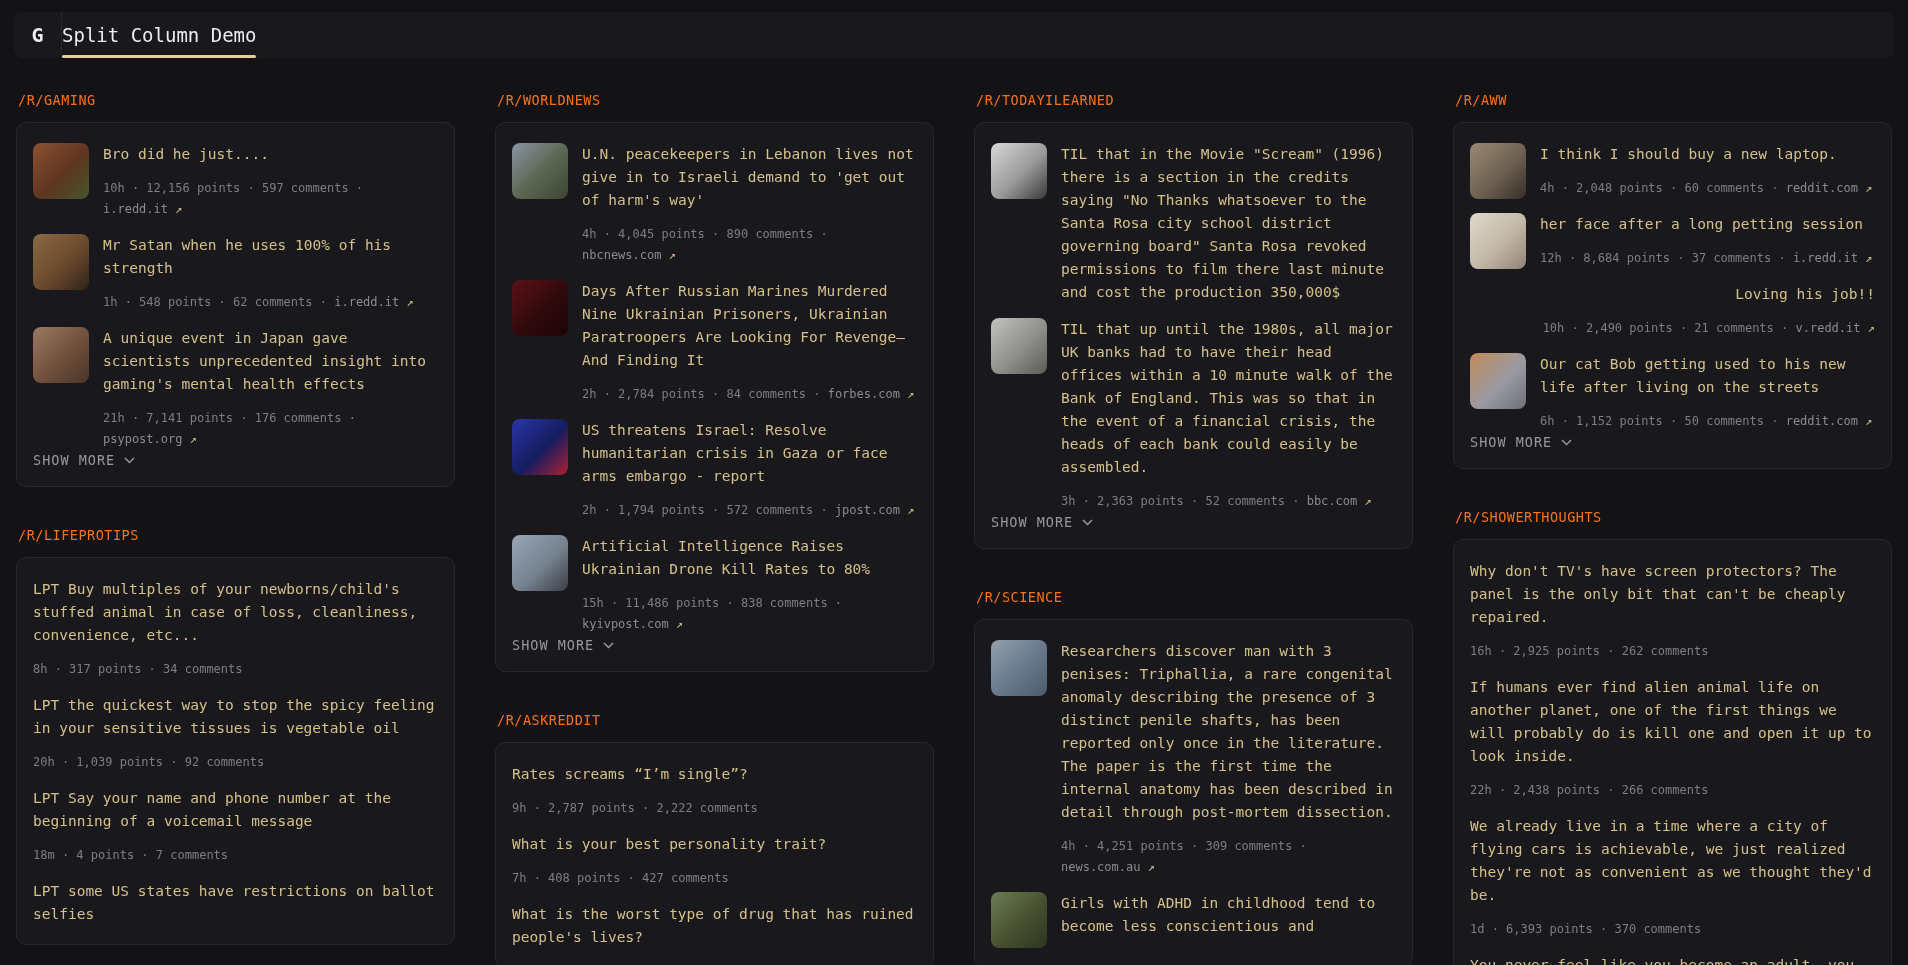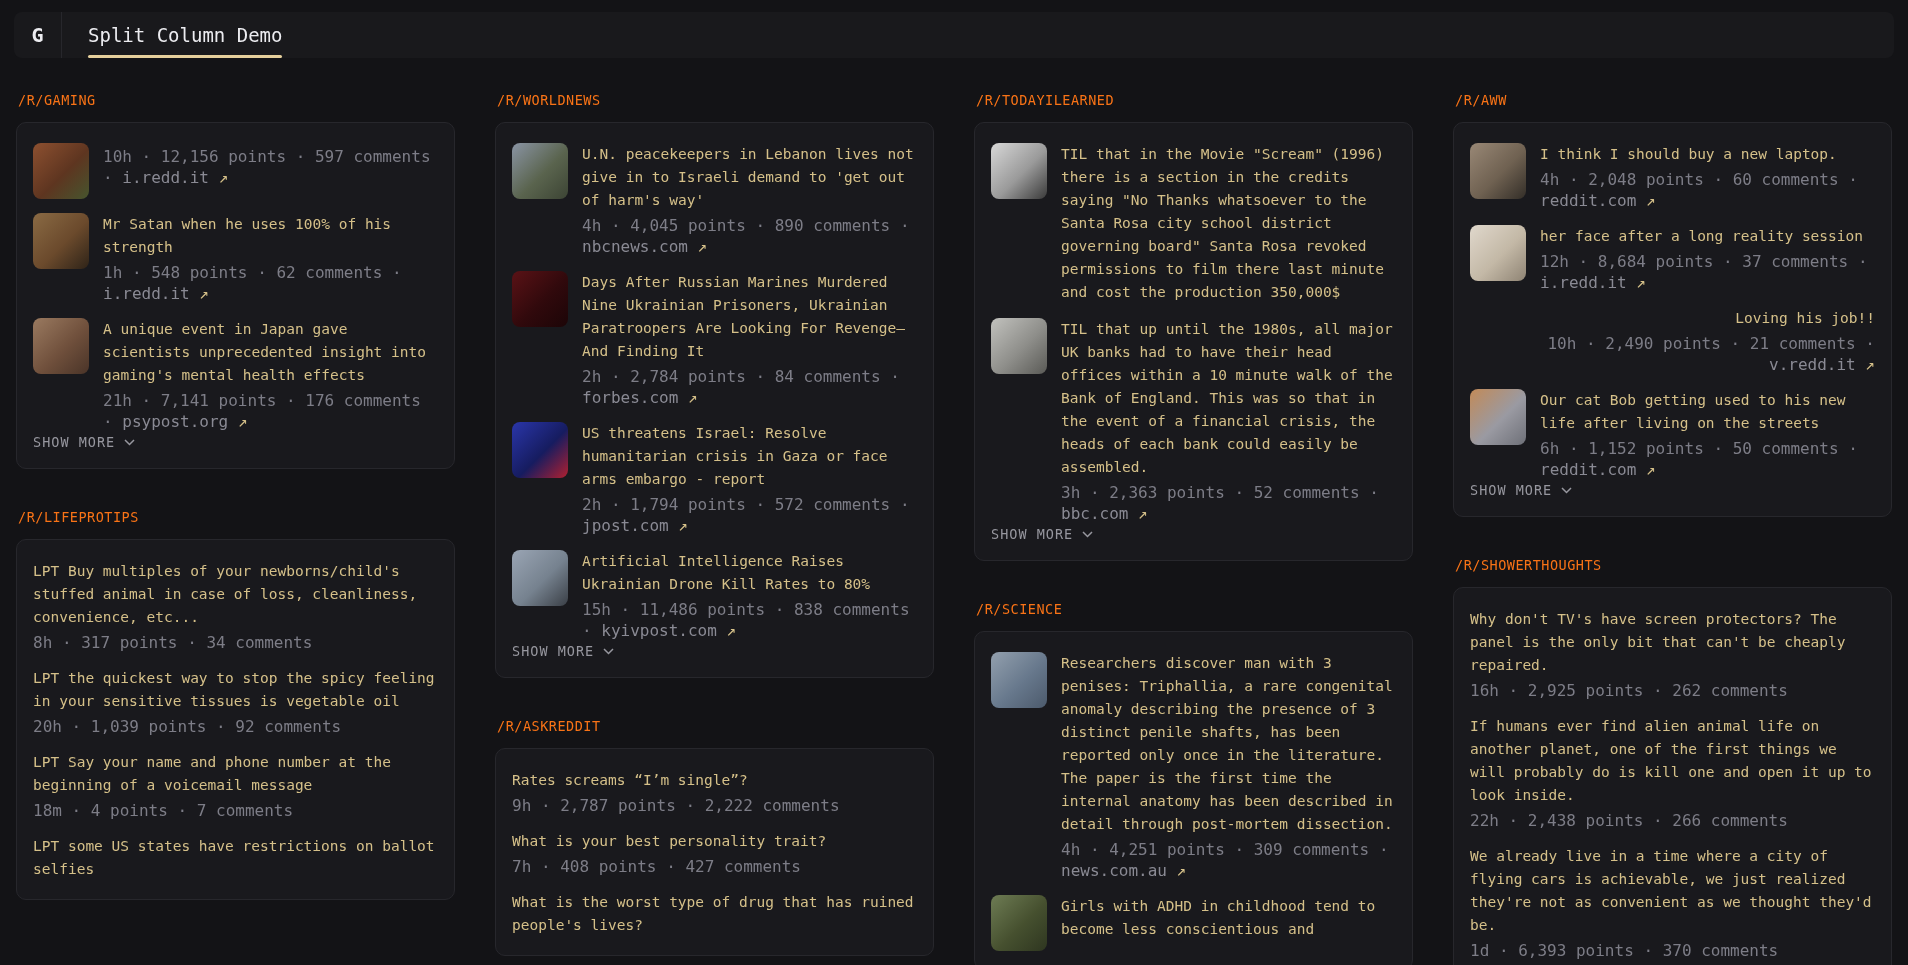--- a/index.html
+++ b/index.html
@@ -1,38 +1,38 @@
 <!DOCTYPE html>
 <html><head>
 <meta charset="utf-8">
 <style>
   * { margin:0; padding:0; box-sizing:border-box; }
   html,body { width:1908px; height:965px; overflow:hidden; background:#131316; }
   body { font-family:"DejaVu Sans Mono","Liberation Mono",monospace; }
 
   .topbar { margin:12px 14px 0 14px; height:46px; background:#19191c; border-radius:8px; display:flex; }
   .logo-box { width:48px; display:grid; place-items:center; border-right:1px solid #27272c; color:#ececf0; font-size:20px; font-weight:700; cursor:pointer; }
-  .tabs { display:flex; margin-left:26px; }
+  .tabs { display:flex; }
   .tab { display:flex; align-items:center; position:relative; cursor:pointer; }
   .tab.active::after { content:""; position:absolute; left:0; right:0; bottom:0; height:3px; background:#e5cf9c; border-radius:2px; }
   .tab-label { color:#ececf0; font-size:19px; }
 
   .grid { display:grid; grid-template-columns:repeat(4,1fr); gap:40px; padding:34px 16px 0; align-items:start; }
 
   .sec + .sec { margin-top:40px; }
   .sec-label { font-size:13.5px; color:#f97316; margin:0 0 14px 2px; letter-spacing:.5px; cursor:pointer; }
   .card { background:#19191d; border:1px solid #27272c; border-radius:10px; padding:20px 16px 18px; }
 
   .post { display:flex; gap:14px; cursor:pointer; }
   .post + .post { margin-top:14px; }
   .post.indent { padding-left:70px;text-align:right; }
   .thumb { width:56px; height:56px; border-radius:8px; flex:none; }
   .pbody { min-width:0; flex:1; }
   .title { font-size:14.5px; line-height:23px; color:#d5c089; }
-  .meta { font-size:16px; line-height:21px; color:#7d7d87; margin-top:3px; }
+  .meta { font-size:12px; line-height:21px; color:#7d7d87; margin-top:12px; }
   .lnk { color:#8a8a94; text-decoration:none; white-space:nowrap; cursor:pointer; }
   .arrow { color:#d5c089; }
 
   .show-more { display:flex; align-items:center; gap:9px; margin-top:2px; background:none; border:none; color:#97979f; font:inherit; font-size:13.5px; letter-spacing:1px; cursor:pointer; }
   .show-more svg { stroke:#97979f; fill:none; }
 </style>
 </head>
 <body>
 
 <header class="topbar">
@@ -47,20 +47,21 @@
 </header>
 
 <main class="grid" id="grid">
     <div class="col">
       <section class="sec">
         <div class="sec-label">/R/GAMING</div>
         <div class="card">
           <article class="post">
             <div class="thumb" style="background: linear-gradient(135deg, rgb(141, 80, 48) 0%, rgb(94, 53, 32) 55%, rgb(70, 85, 46) 100%);"></div>
             <div class="pbody">
+              <div class="title">Bro did he just....</div>
               <div class="meta"><span class="m">10h · 12,156 points · 597 comments ·</span> <a class="lnk"><span>i.redd.it</span> <span class="arrow">↗</span></a></div>
             </div>
           </article>
           <article class="post">
             <div class="thumb" style="background: linear-gradient(135deg, rgb(138, 106, 68) 0%, rgb(107, 74, 44) 55%, rgb(46, 35, 24) 100%);"></div>
             <div class="pbody">
               <div class="title">Mr Satan when he uses 100% of his strength</div>
               <div class="meta"><span class="m">1h · 548 points · 62 comments ·</span> <a class="lnk"><span>i.redd.it</span> <span class="arrow">↗</span></a></div>
             </div>
           </article>
@@ -222,21 +223,21 @@
           <article class="post">
             <div class="thumb" style="background: linear-gradient(135deg, rgb(153, 136, 118) 0%, rgb(111, 97, 81) 55%, rgb(51, 46, 40) 100%);"></div>
             <div class="pbody">
               <div class="title">I think I should buy a new laptop.</div>
               <div class="meta"><span class="m">4h · 2,048 points · 60 comments ·</span> <a class="lnk"><span>reddit.com</span> <span class="arrow">↗</span></a></div>
             </div>
           </article>
           <article class="post">
             <div class="thumb" style="background: linear-gradient(135deg, rgb(224, 216, 204) 0%, rgb(195, 184, 166) 55%, rgb(143, 132, 116) 100%);"></div>
             <div class="pbody">
-              <div class="title">her face after a long reality session</div>
+              <div class="title">her face after a long petting session</div>
               <div class="meta"><span class="m">12h · 8,684 points · 37 comments ·</span> <a class="lnk"><span>i.redd.it</span> <span class="arrow">↗</span></a></div>
             </div>
           </article>
           <article class="post indent">
             <div class="pbody">
               <div class="title">Loving his job!!</div>
               <div class="meta"><span class="m">10h · 2,490 points · 21 comments ·</span> <a class="lnk"><span>v.redd.it</span> <span class="arrow">↗</span></a></div>
             </div>
           </article>
           <article class="post">

